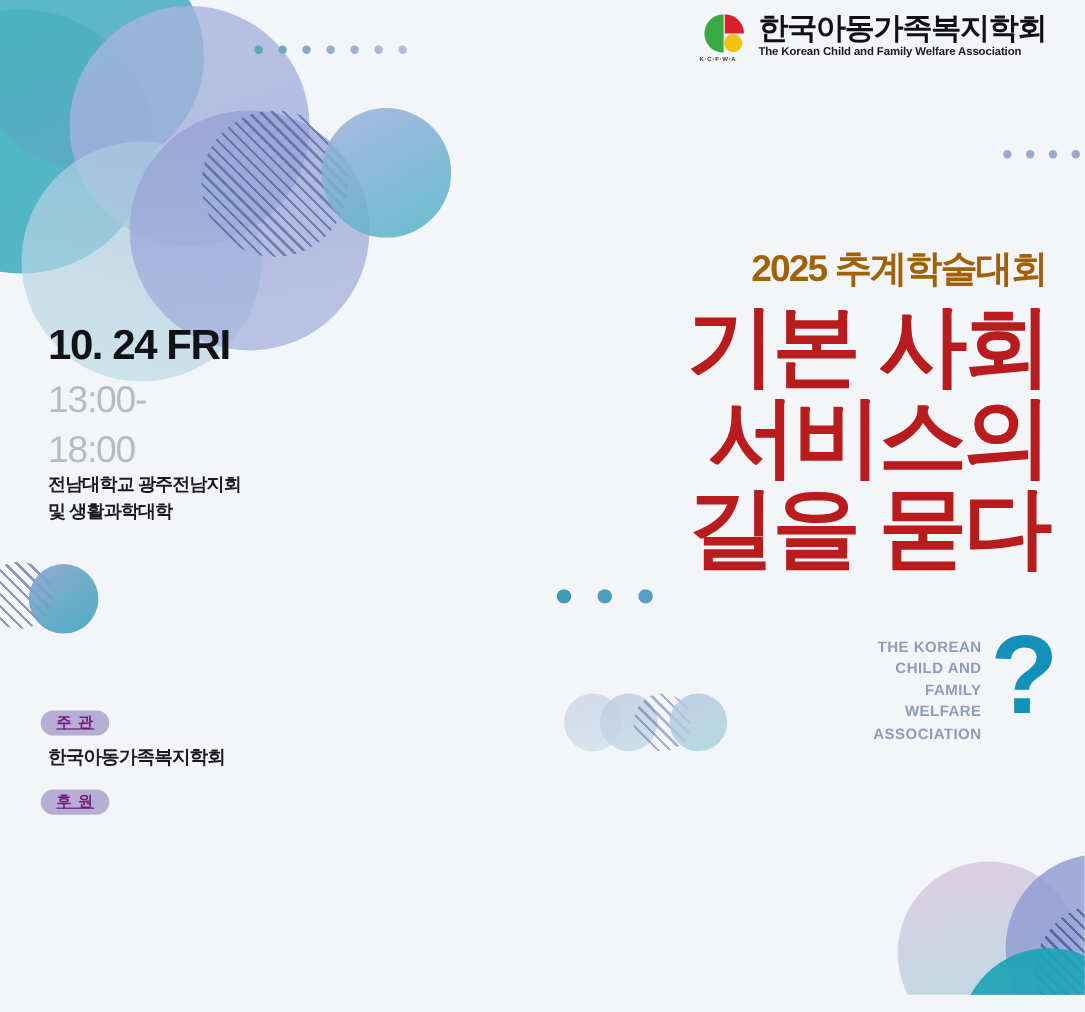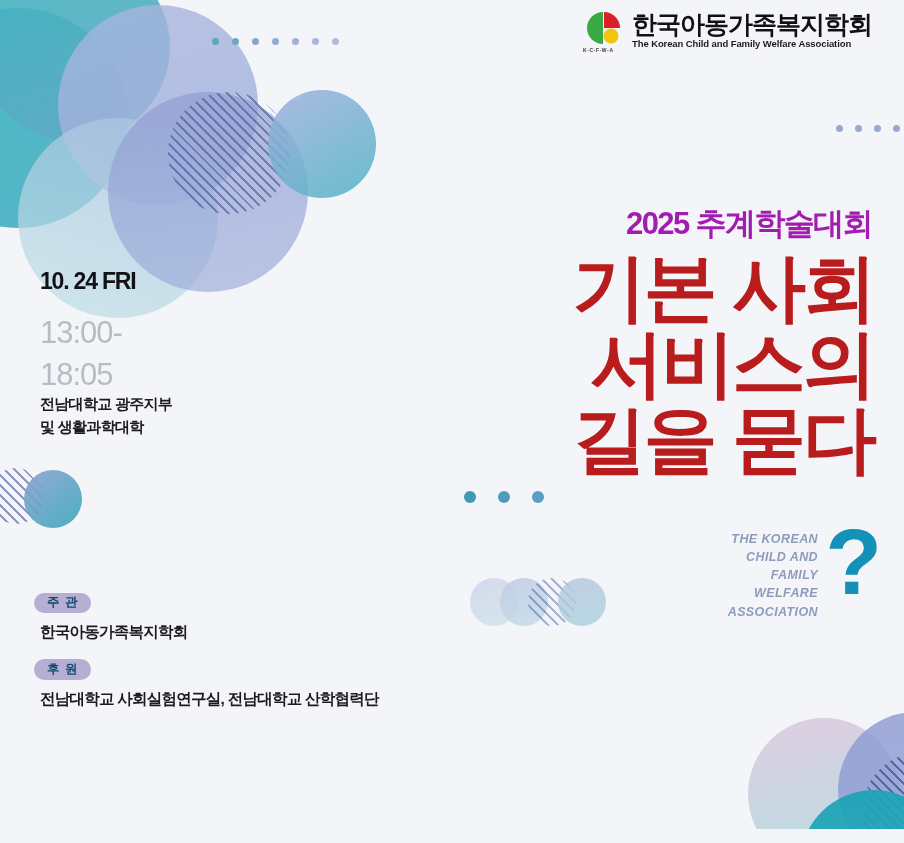--- a/index.html
+++ b/index.html
@@ -83,21 +83,21 @@
     letter-spacing: -.1px;
     margin-top: 1px;
     white-space: nowrap;
   }
 
   
   #date-text {
     position: absolute;
     left: 40px;
     top: 268px;
-    font-size: 23px;
+    font-size: 35px;
     font-weight: bold;
     color: #121216;
     letter-spacing: -1.2px;
     white-space: nowrap;
   }
   #time-text {
     position: absolute;
     left: 40px;
     top: 312px;
     font-size: 31px;
@@ -119,21 +119,21 @@
     white-space: pre-line;
   }
 
   
   #kicker {
     position: absolute;
     right: 32px;
     top: 203px;
     font-size: 31px;
     font-weight: bold;
-    color: #a21caf;
+    color: #a16207;
     letter-spacing: -1.6px;
     white-space: nowrap;
   }
   #headline {
     position: absolute;
     right: 30px;
     top: 250px;
     font-size: 74px;
     font-weight: bold;
     color: #b91c1c;
@@ -146,21 +146,20 @@
     position: absolute;
     right: 86px;
     top: 530px;
     font-size: 12.5px;
     font-weight: bold;
     color: #8e9bbb;
     letter-spacing: .4px;
     line-height: 1.45;
     text-align: right;
     white-space: pre-line;
-    font-style: italic;
   }
   #qmark {
     position: absolute;
     right: 22px;
     top: 516px;
     font-size: 93px;
     font-weight: bold;
     color: #1391b8;
     line-height: 1;
   }
@@ -171,27 +170,28 @@
     left: 34px;
     top: 592px;
     width: 640px;
   }
   .credit-group { margin-bottom: 14px; }
   .credit-group:last-child { margin-bottom: 0; }
 
   .badge {
     display: inline-block;
     background: #b7aed3;
-    color: #0c4a6e;
+    color: #701a75;
     font-size: 12.5px;
     font-weight: bold;
     letter-spacing: 1px;
     padding: 3.5px 13px 4.5px;
     border-radius: 11px;
     line-height: 1;
+    text-decoration: underline;
   }
   .credit-body {
     margin-top: 7px;
     padding-left: 6px;
     font-size: 15.5px;
     font-weight: bold;
     color: #1a1a20;
     letter-spacing: -.75px;
     line-height: 1.6;
     white-space: pre-line;
@@ -275,22 +275,22 @@
       <div id="logo-kcfwa">K·C·F·W·A</div>
     </div>
     <div id="logo-text-wrap">
       <div id="logo-ko">한국아동가족복지학회</div>
       <div id="logo-en">The Korean Child and Family Welfare Association</div>
     </div>
   </div>
 
   <div id="date-text">10. 24 FRI</div>
   <div id="time-text">13:00-
-18:05</div>
-  <div id="venue-text">전남대학교 광주지부
+18:00</div>
+  <div id="venue-text">전남대학교 광주전남지회
 및 생활과학대학</div>
 
   <div id="kicker">2025 추계학술대회</div>
   <div id="headline">기본 사회
 서비스의
 길을 묻다</div>
   <div id="assoc-en">THE KOREAN
 CHILD AND
 FAMILY
 WELFARE
@@ -300,18 +300,17 @@
   <div id="credits">
 
     <div class="credit-group">
       <span class="badge">주 관</span>
       <div class="credit-body">한국아동가족복지학회</div>
     </div>
 
 
     <div class="credit-group">
       <span class="badge">후 원</span>
-      <div class="credit-body">전남대학교 사회실험연구실, 전남대학교 산학협력단</div>
     </div>
 
   </div>
 
 </div>
 
 </body></html>

